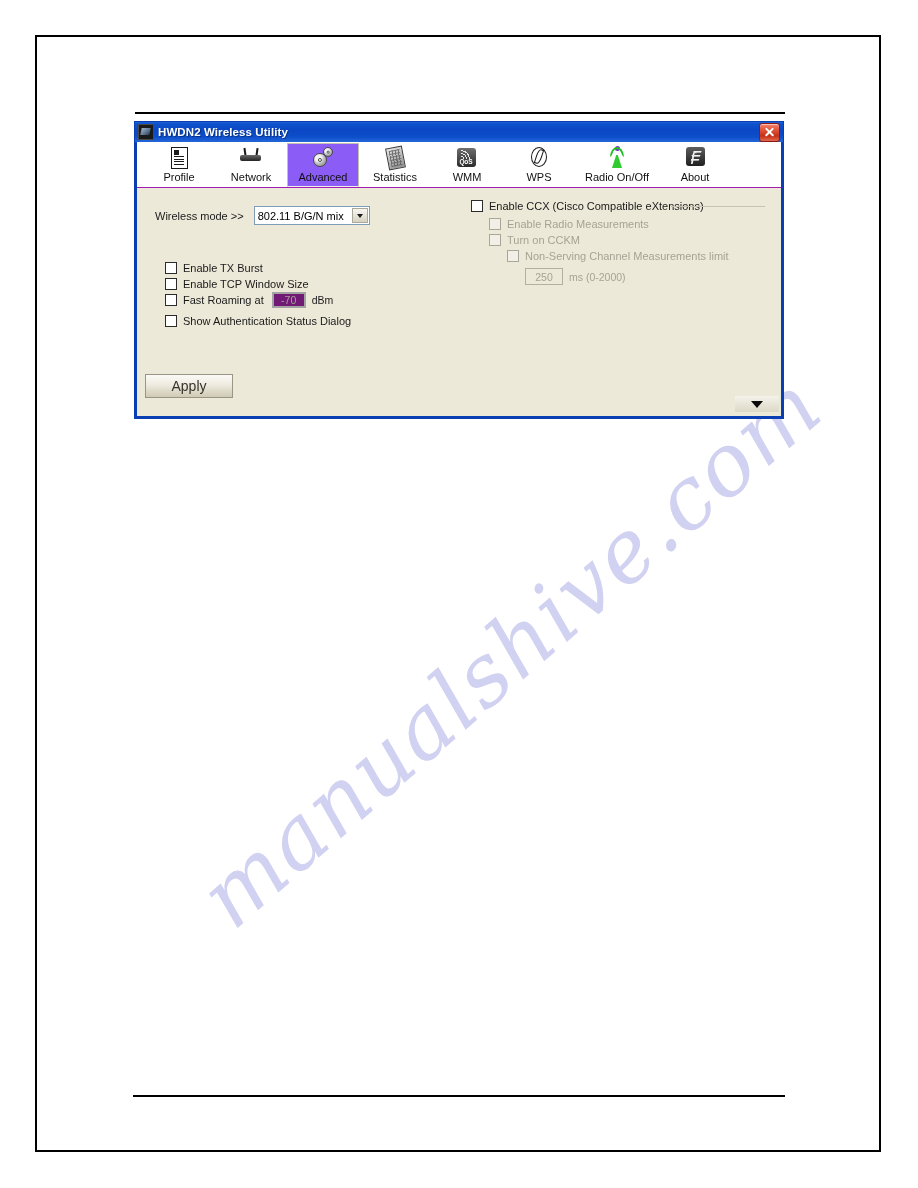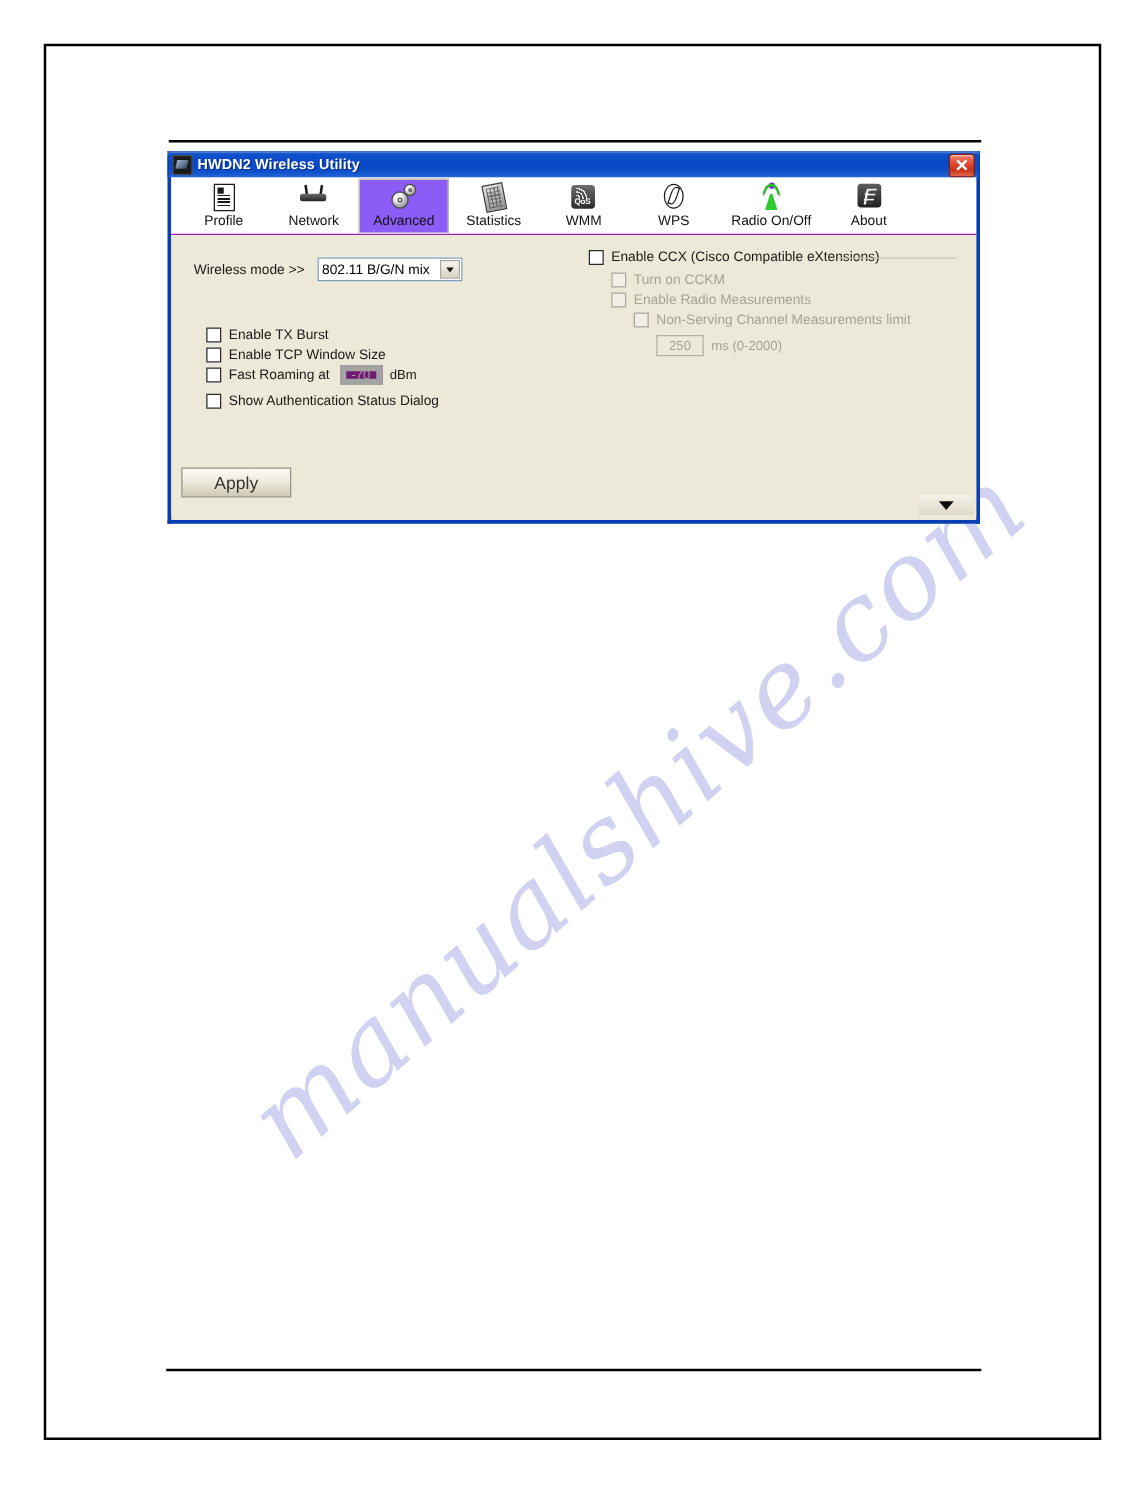--- a/index.html
+++ b/index.html
@@ -430,21 +430,21 @@
     color: #1a1a1a;
     margin-left: 6px;
     white-space: nowrap;
     font-family: "Liberation Sans", sans-serif;
   }
   .chk-lbl.dim { color: #a6a395; }
 
   .mini-input {
     width: 34px; height: 16px;
     background: #701a75;
-    border: 5px solid #a3a3a3;
+    border: 2px solid #a3a3a3;
     box-sizing: border-box;
     margin-left: 8px;
     display: flex;
     align-items: center;
     justify-content: center;
     font-size: 10.5px;
     color: #a6a395;
     font-family: "Liberation Sans", sans-serif;
   }
   .unit {
@@ -664,26 +664,26 @@
         <div class="ccx-head">
           <span class="box"></span>
           <span class="chk-lbl">Enable CCX (Cisco Compatible eXtensions)</span>
           <span class="ccx-rule"></span>
         </div>
 
         <div class="ccx-sub">
 
           <div class="chk-row">
             <span class="box dim"></span>
-            <span class="chk-lbl dim">Turn on CCKM</span>
+            <span class="chk-lbl dim">Enable Radio Measurements</span>
           </div>
 
           <div class="chk-row">
             <span class="box dim"></span>
-            <span class="chk-lbl dim">Enable Radio Measurements</span>
+            <span class="chk-lbl dim">Turn on CCKM</span>
           </div>
 
           <div class="ccx-sub2">
             <div class="chk-row">
               <span class="box dim"></span>
               <span class="chk-lbl dim">Non-Serving Channel Measurements limit</span>
             </div>
           </div>
 
           <div class="ccx-ms-row">

